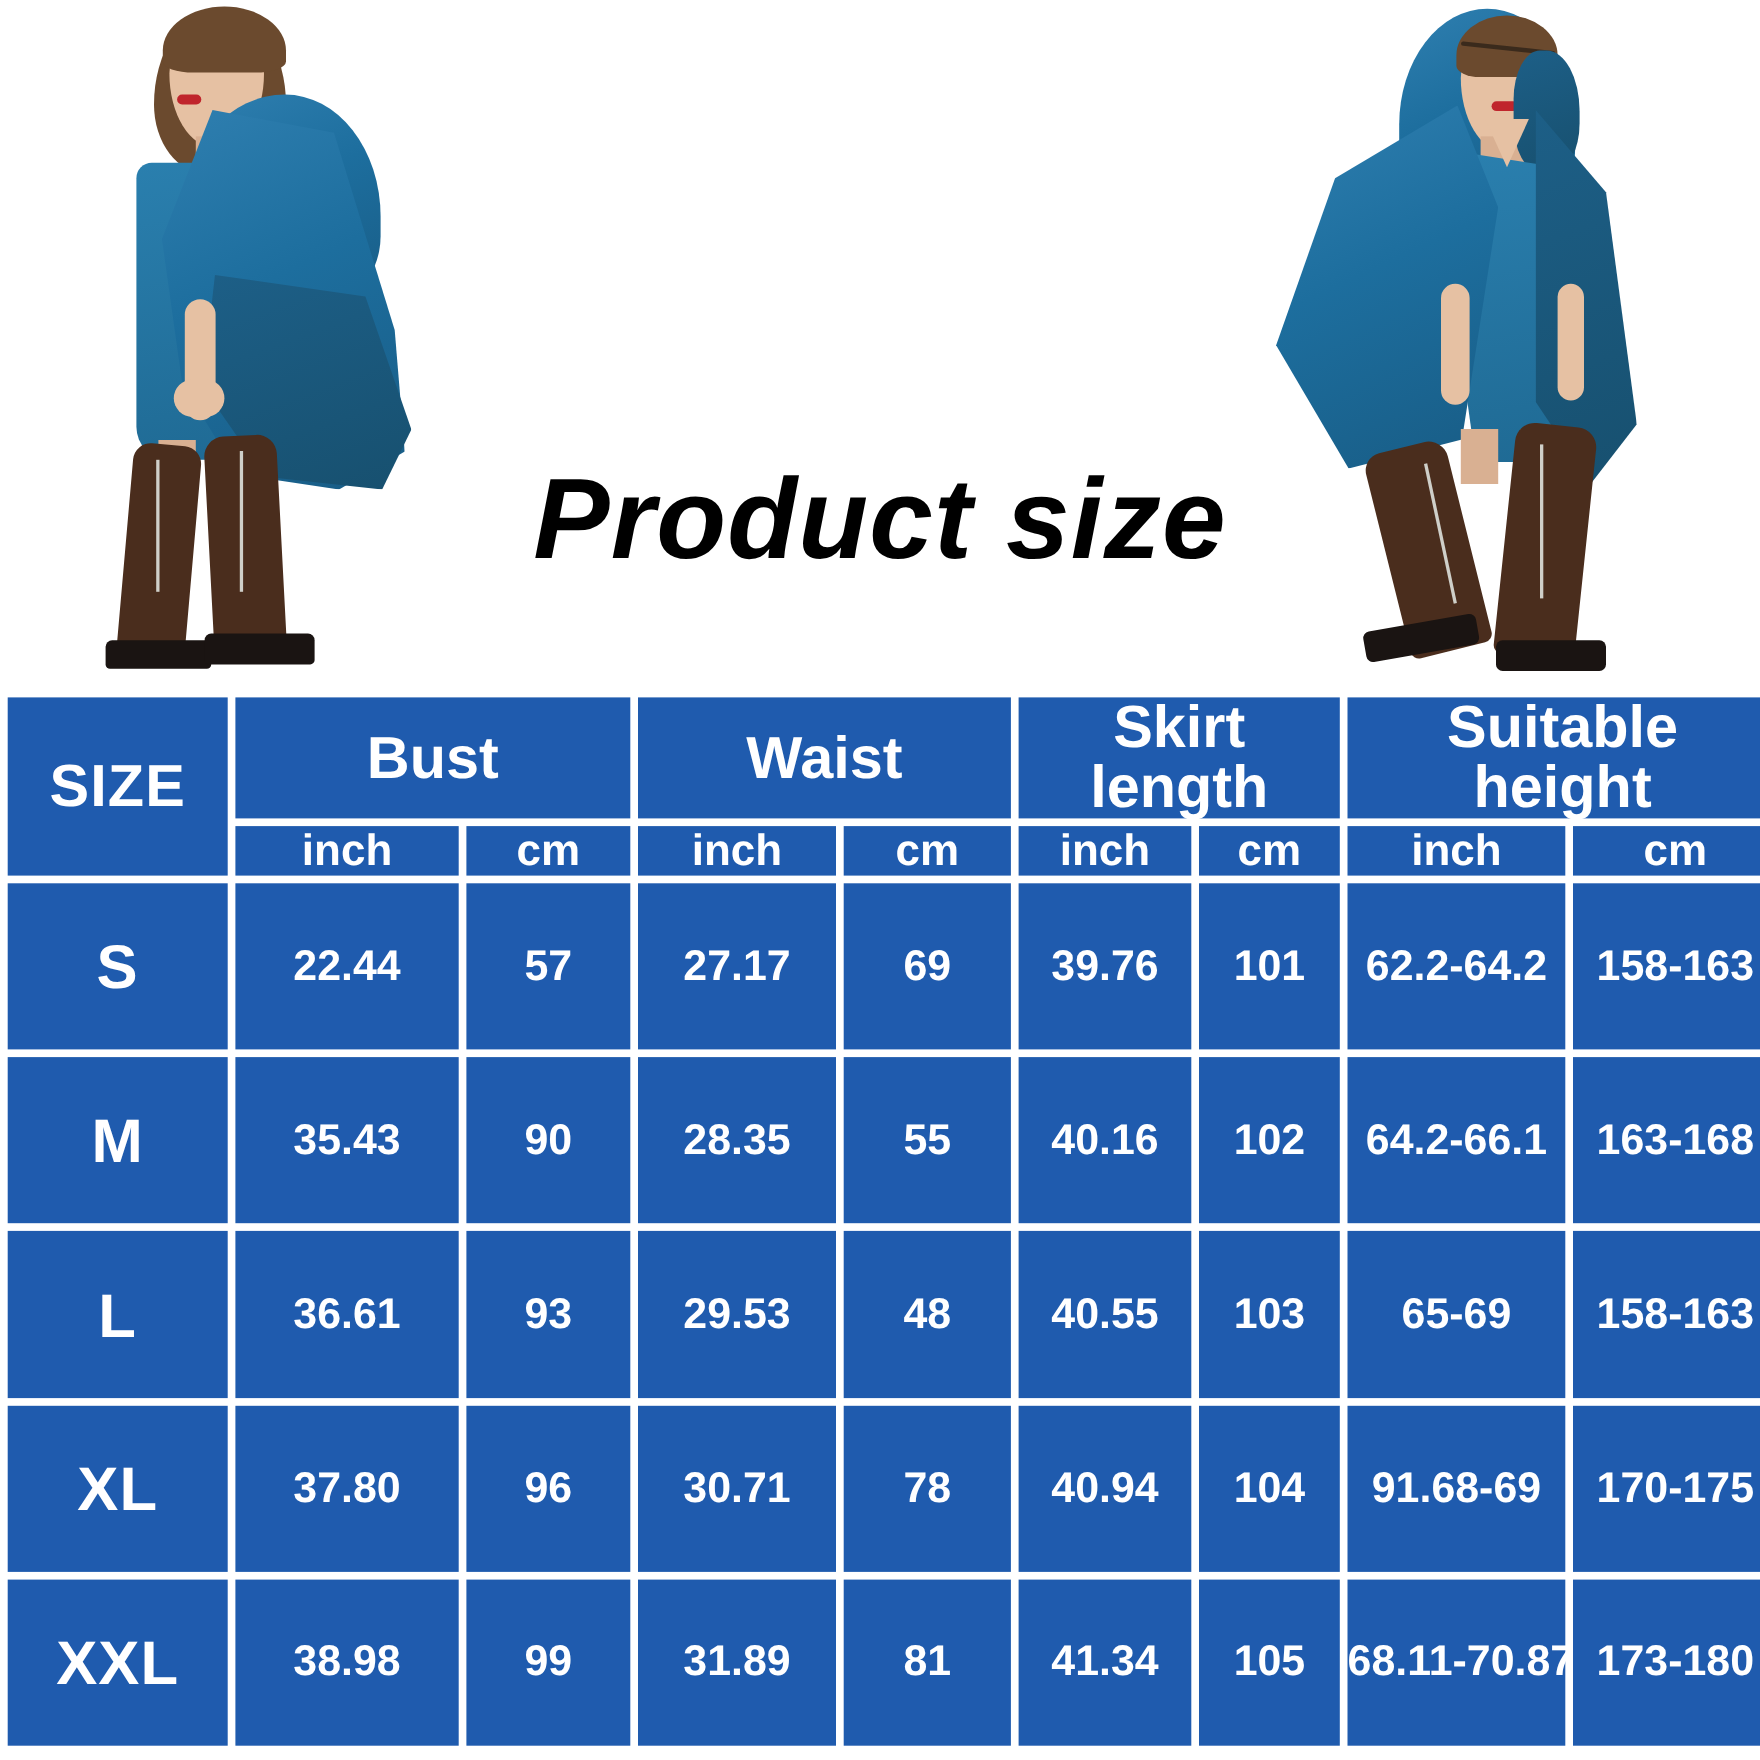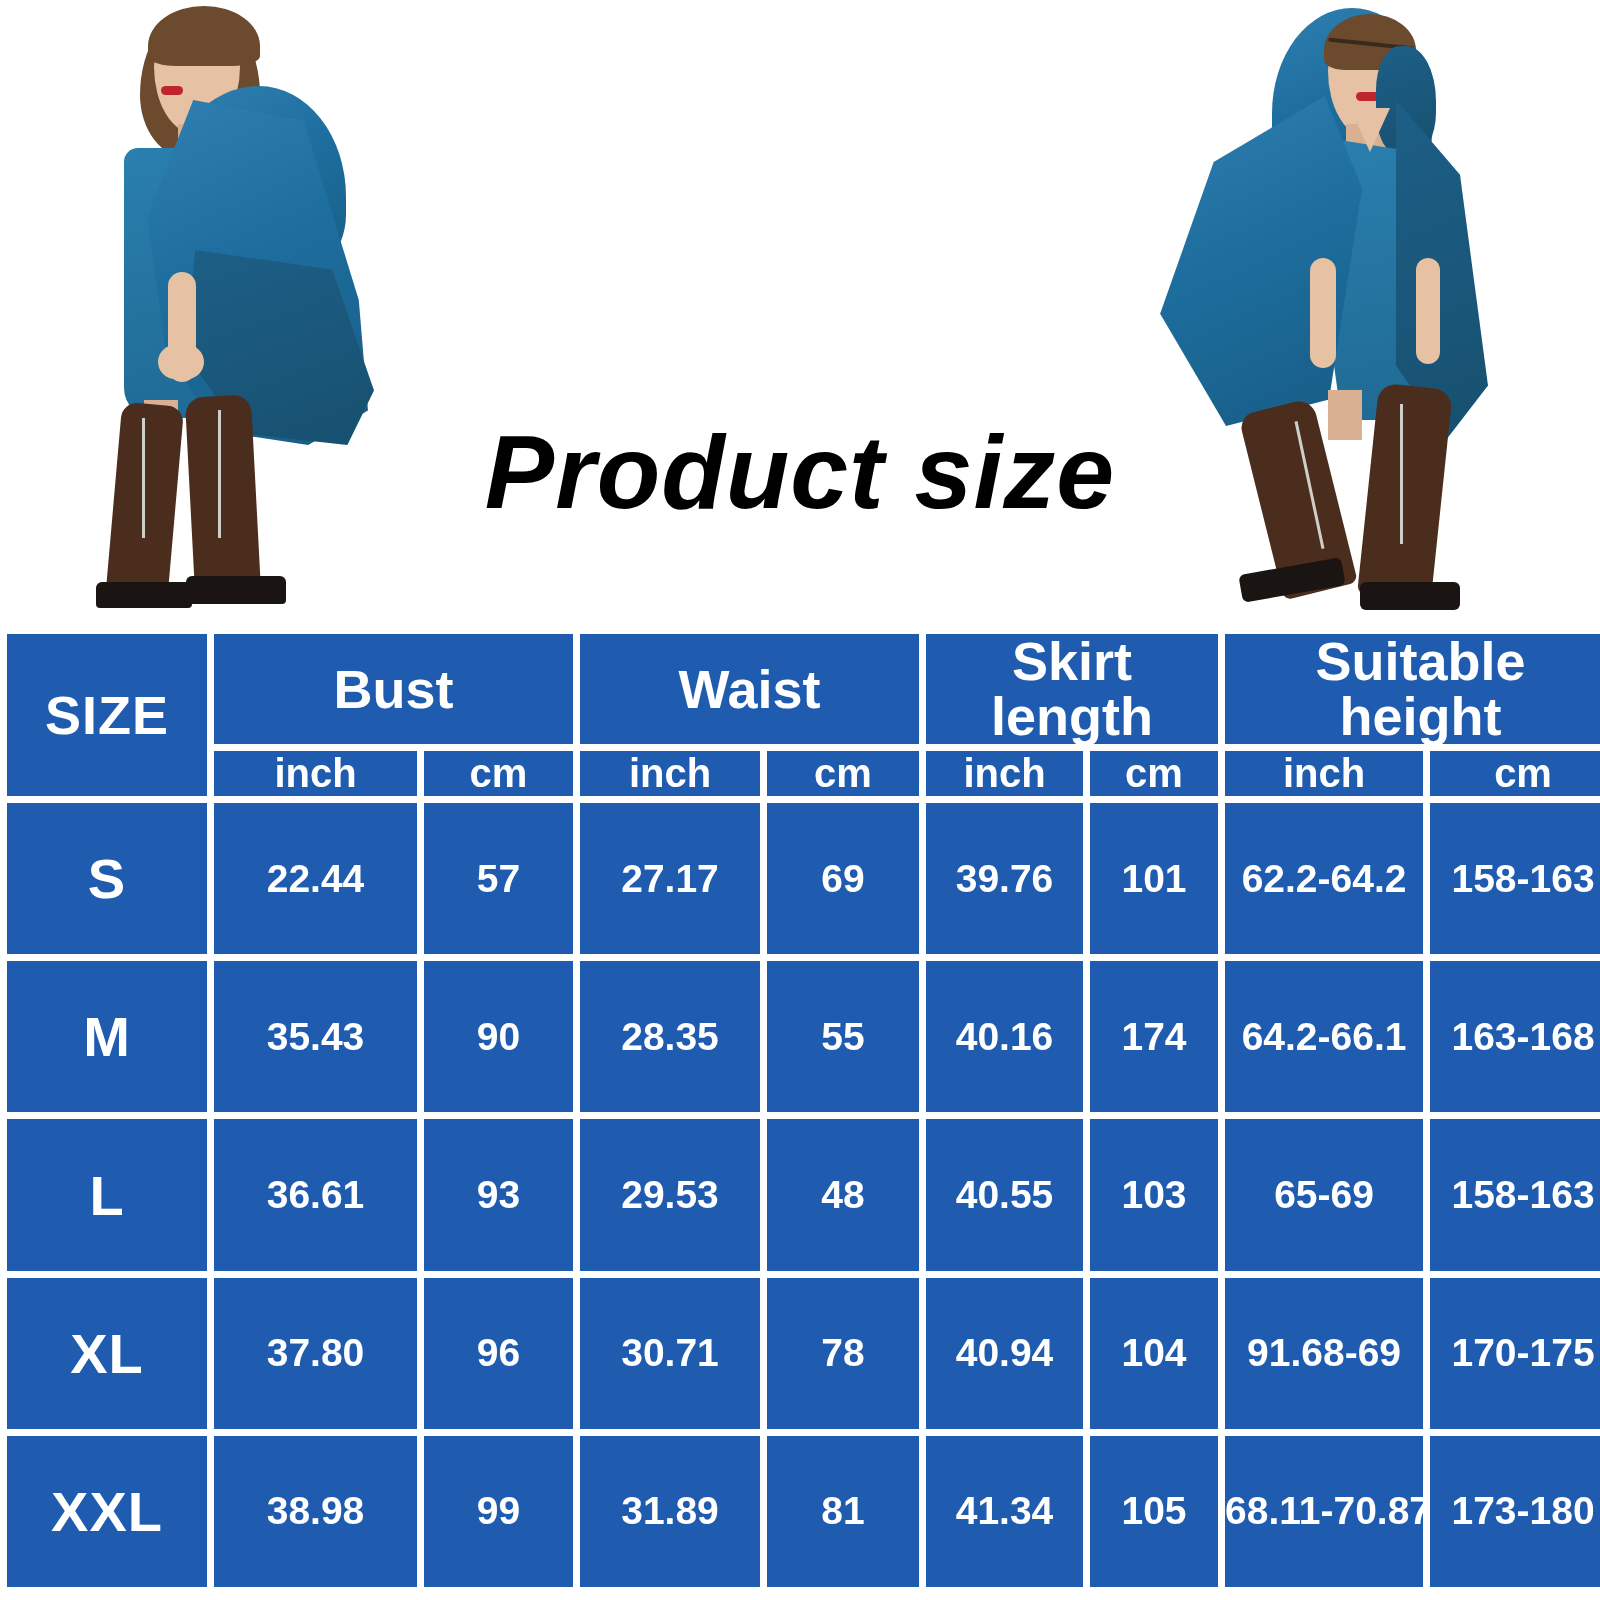--- a/index.html
+++ b/index.html
@@ -292,21 +292,21 @@
           <td class="c-val">158-163</td>
         </tr>
 
         <tr>
           <td class="c-size">M</td>
           <td class="c-val">35.43</td>
           <td class="c-val">90</td>
           <td class="c-val">28.35</td>
           <td class="c-val">55</td>
           <td class="c-val">40.16</td>
-          <td class="c-val">174</td>
+          <td class="c-val">102</td>
           <td class="c-val">64.2-66.1</td>
           <td class="c-val">163-168</td>
         </tr>
 
         <tr>
           <td class="c-size">L</td>
           <td class="c-val">36.61</td>
           <td class="c-val">93</td>
           <td class="c-val">29.53</td>
           <td class="c-val">48</td>

